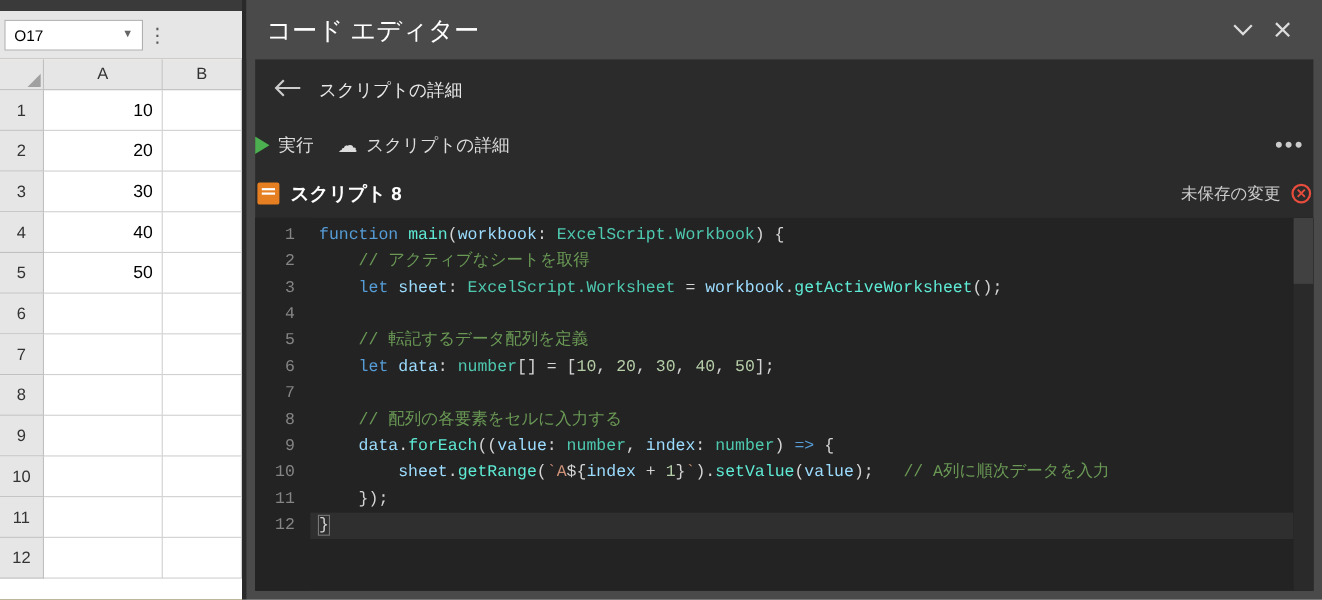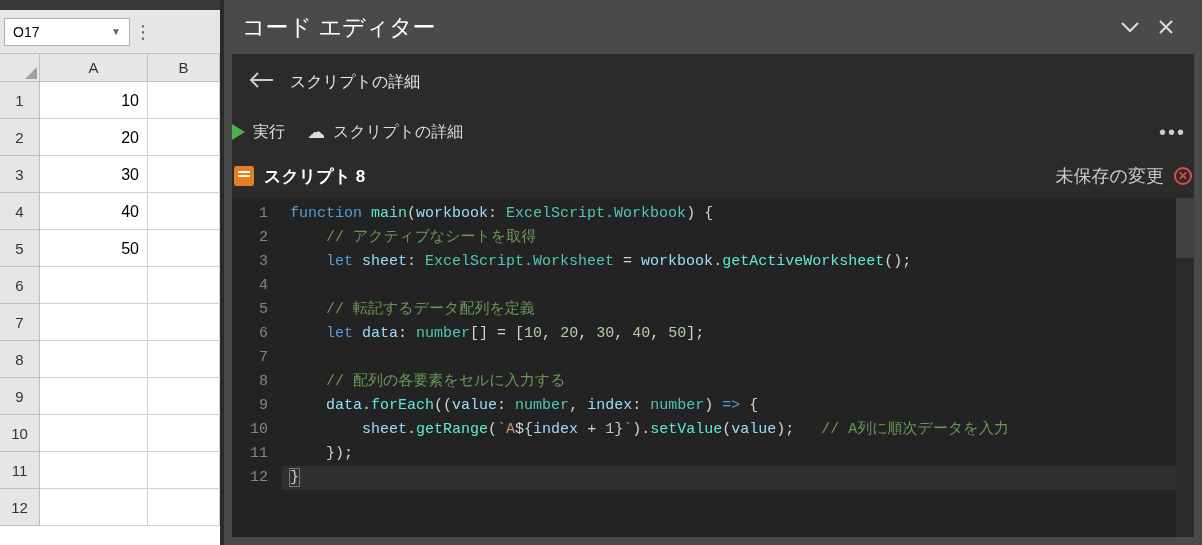--- a/index.html
+++ b/index.html
@@ -214,21 +214,21 @@
   box-shadow: 0 4px 0 #fff;
 }
 .script-name {
   color: #fff;
   font-size: 17px;
   font-weight: bold;
 }
 .script-name-row .spacer { flex: 1; }
 .unsaved {
   color: #ccc;
-  font-size: 18px;
+  font-size: 15px;
 }
 .unsaved-icon {
   width: 18px; height: 18px;
   border: 2px solid #e74c3c;
   border-radius: 50%;
   color: #e74c3c;
   font-size: 12px;
   display: flex;
   align-items: center;
   justify-content: center;

